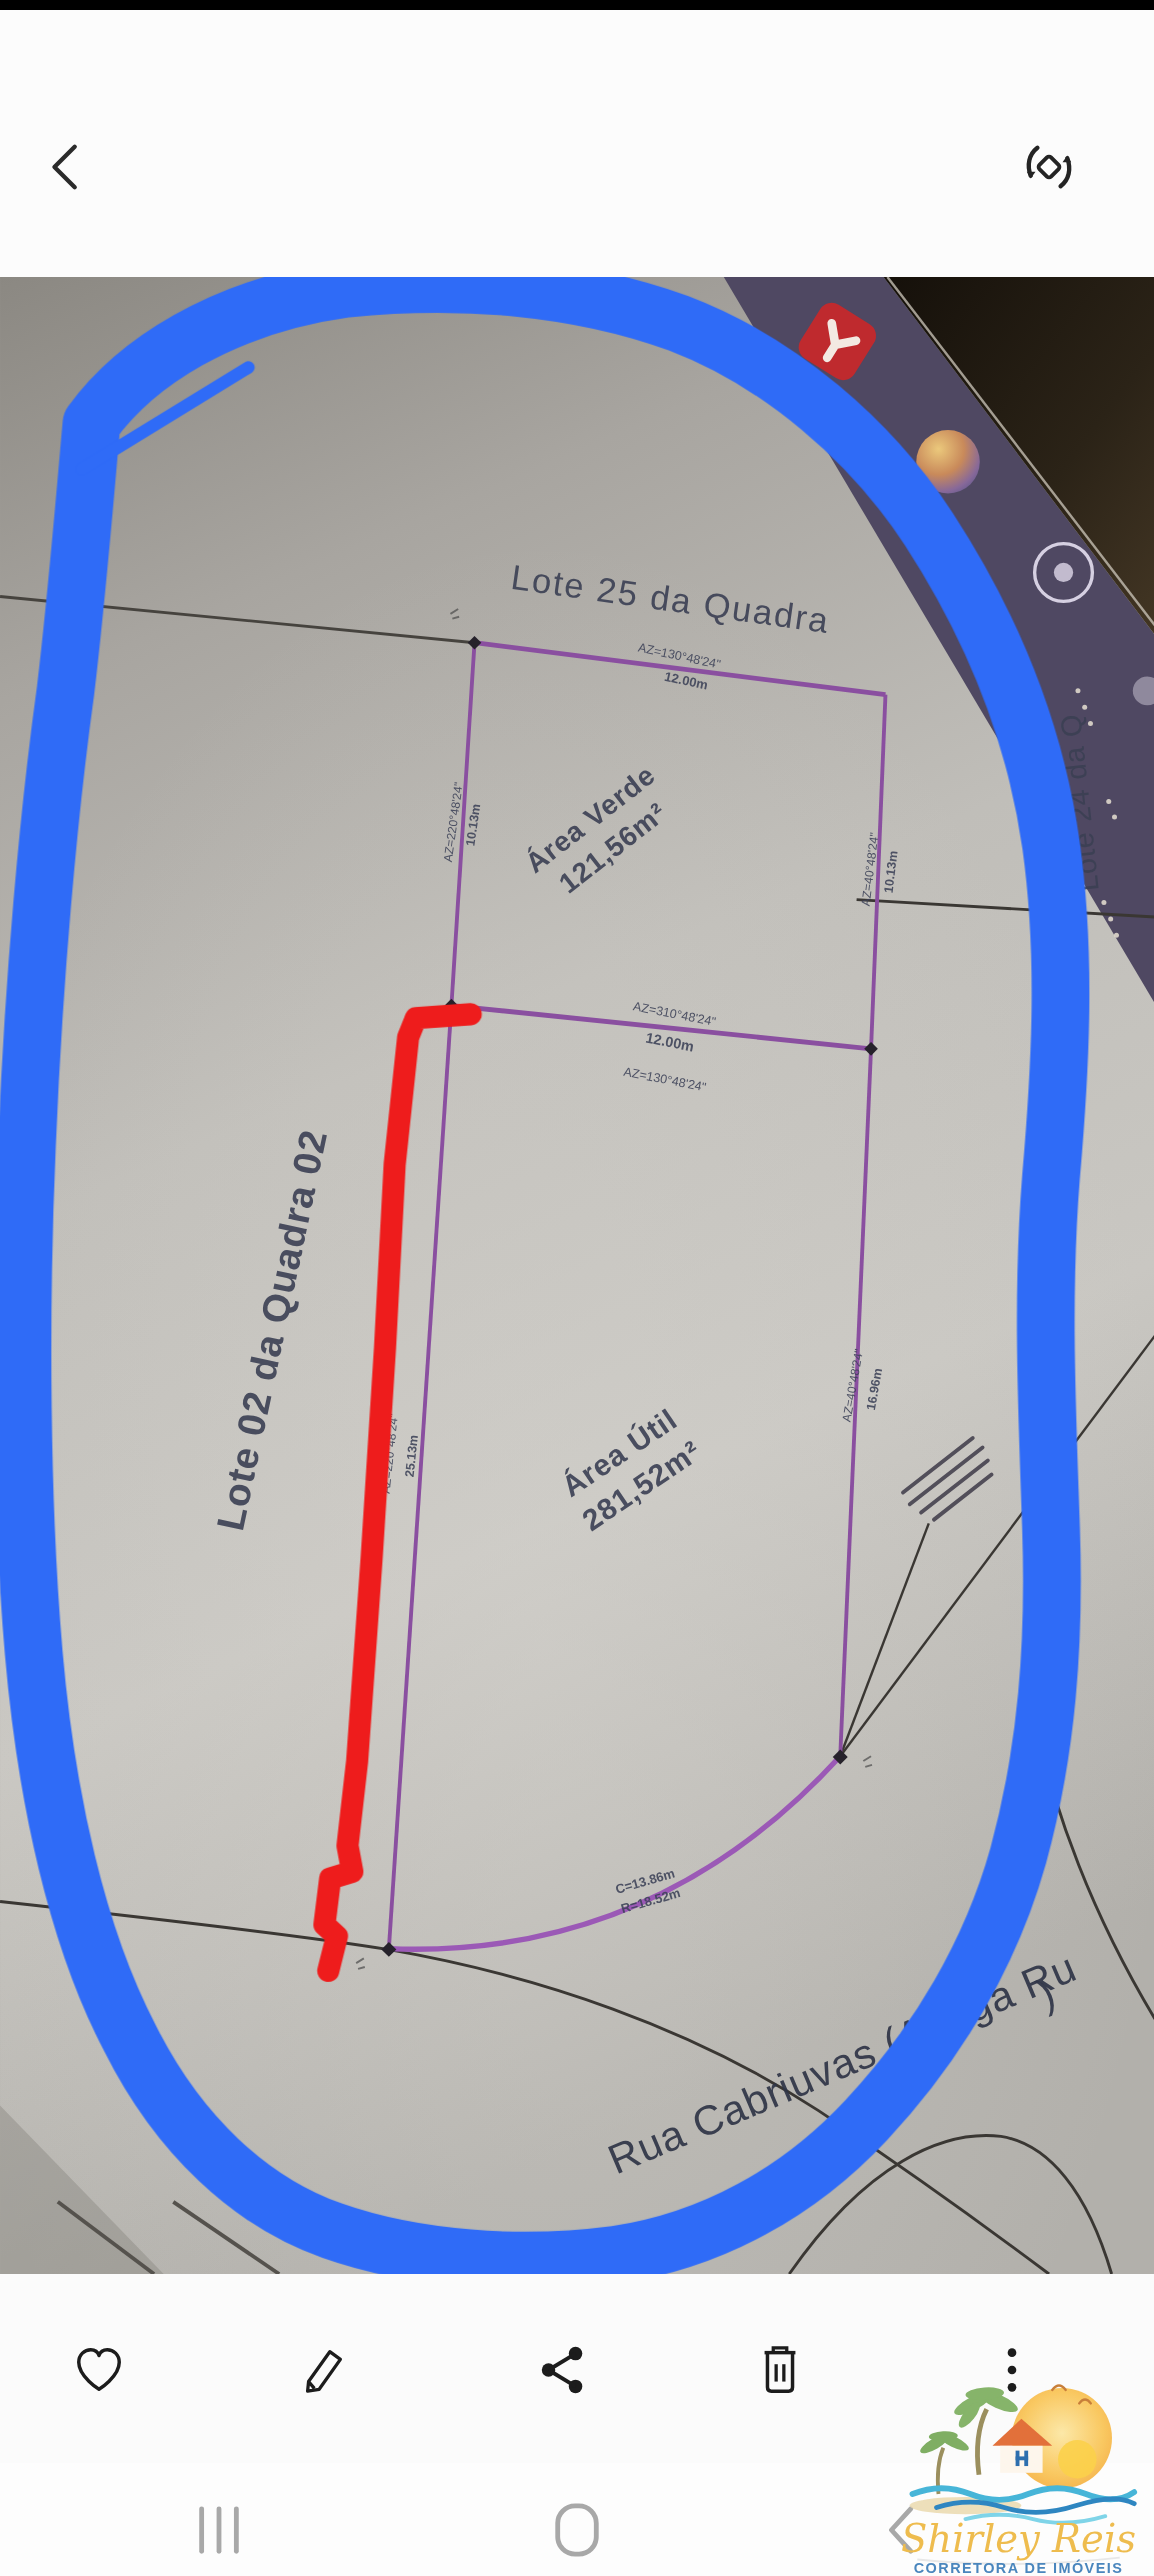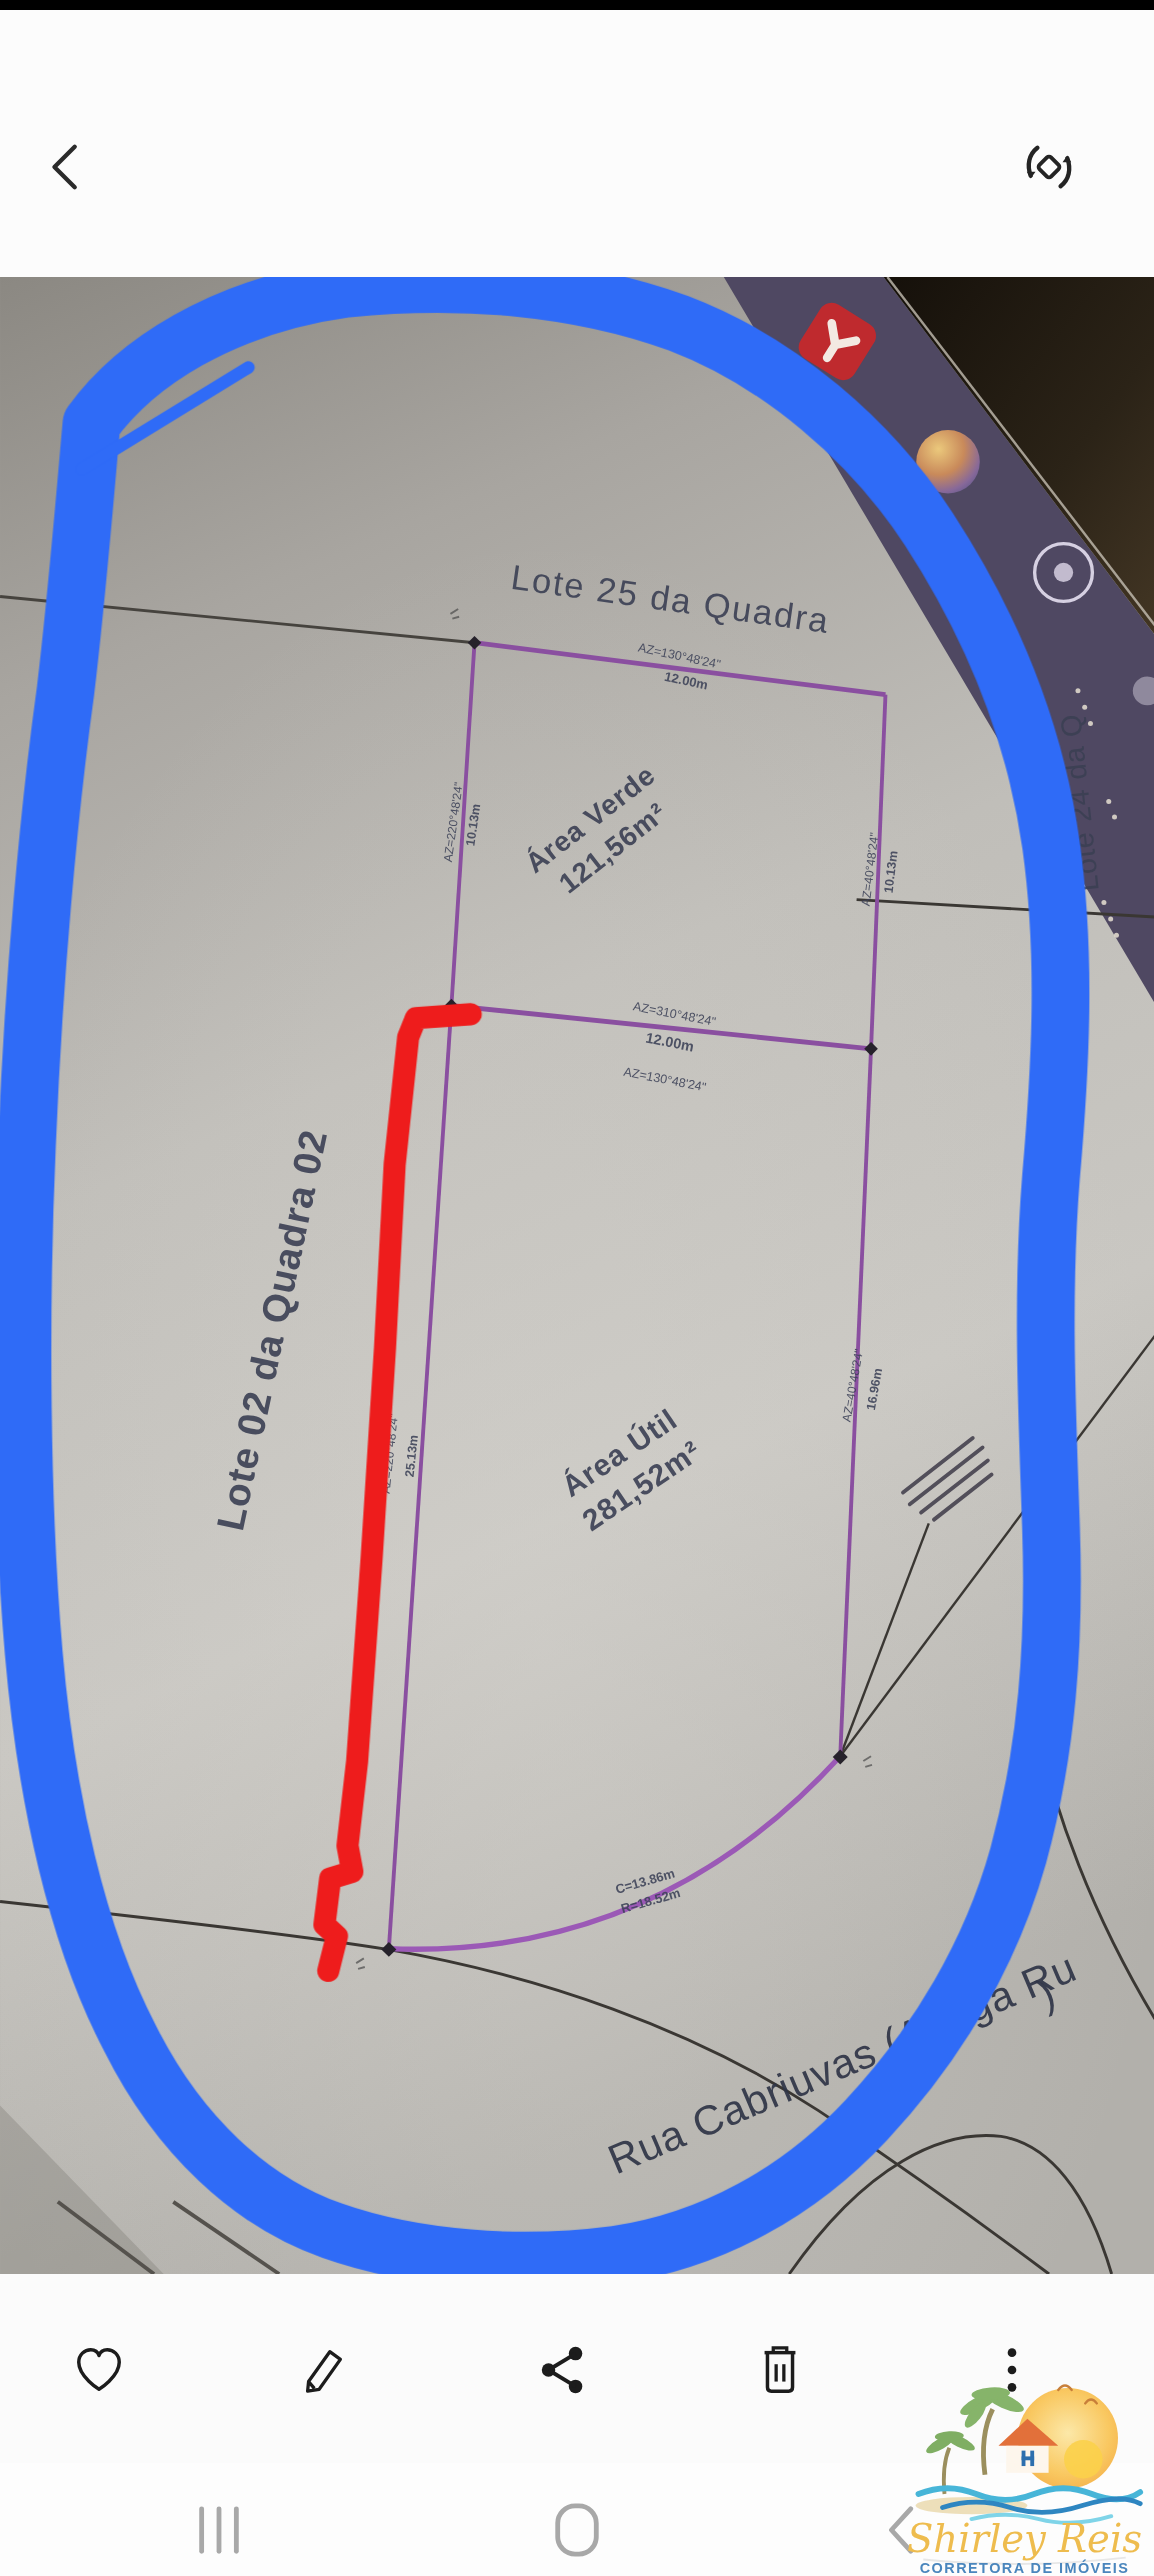--- a/index.html
+++ b/index.html
@@ -8,21 +8,21 @@
   .status-bar{position:absolute;left:0;top:0;width:1155px;height:9.6px;background:#000;}
   .header{position:absolute;left:0;top:9.6px;width:1155px;height:268px;background:#fcfcfc;}
   .icon-btn{position:absolute;width:54px;height:54px;cursor:pointer;}
   .photo{position:absolute;left:0;top:277px;width:1155px;height:1997px;background:#a9a6a1;}
   .photo svg{display:block;}
   .plan-layer{filter:blur(0.55px);}
   .toolbar{position:absolute;left:0;top:2274px;width:1155px;height:190px;background:#fbfbfb;}
   .navbar{position:absolute;left:0;top:2463px;width:1155px;height:113px;background:#fdfdfd;}
   .tb-icon{position:absolute;top:69px;width:54px;height:54px;cursor:pointer;}
   .nav-icon{position:absolute;top:40px;width:54px;height:54px;cursor:pointer;}
-  .watermark{position:absolute;right:10px;top:2359px;width:241px;height:217px;pointer-events:none;margin-left:35px;}
+  .watermark{position:absolute;right:16px;top:2359px;width:241px;height:217px;pointer-events:none;margin-left:35px;}
   .map-text{fill:#3b4054;opacity:0.9;}
   .meas{fill:#3d4258;opacity:0.88;}
 </style>
 </head>
 <body>
 
 <div class="screen">
 
   <div class="status-bar"></div>
 

